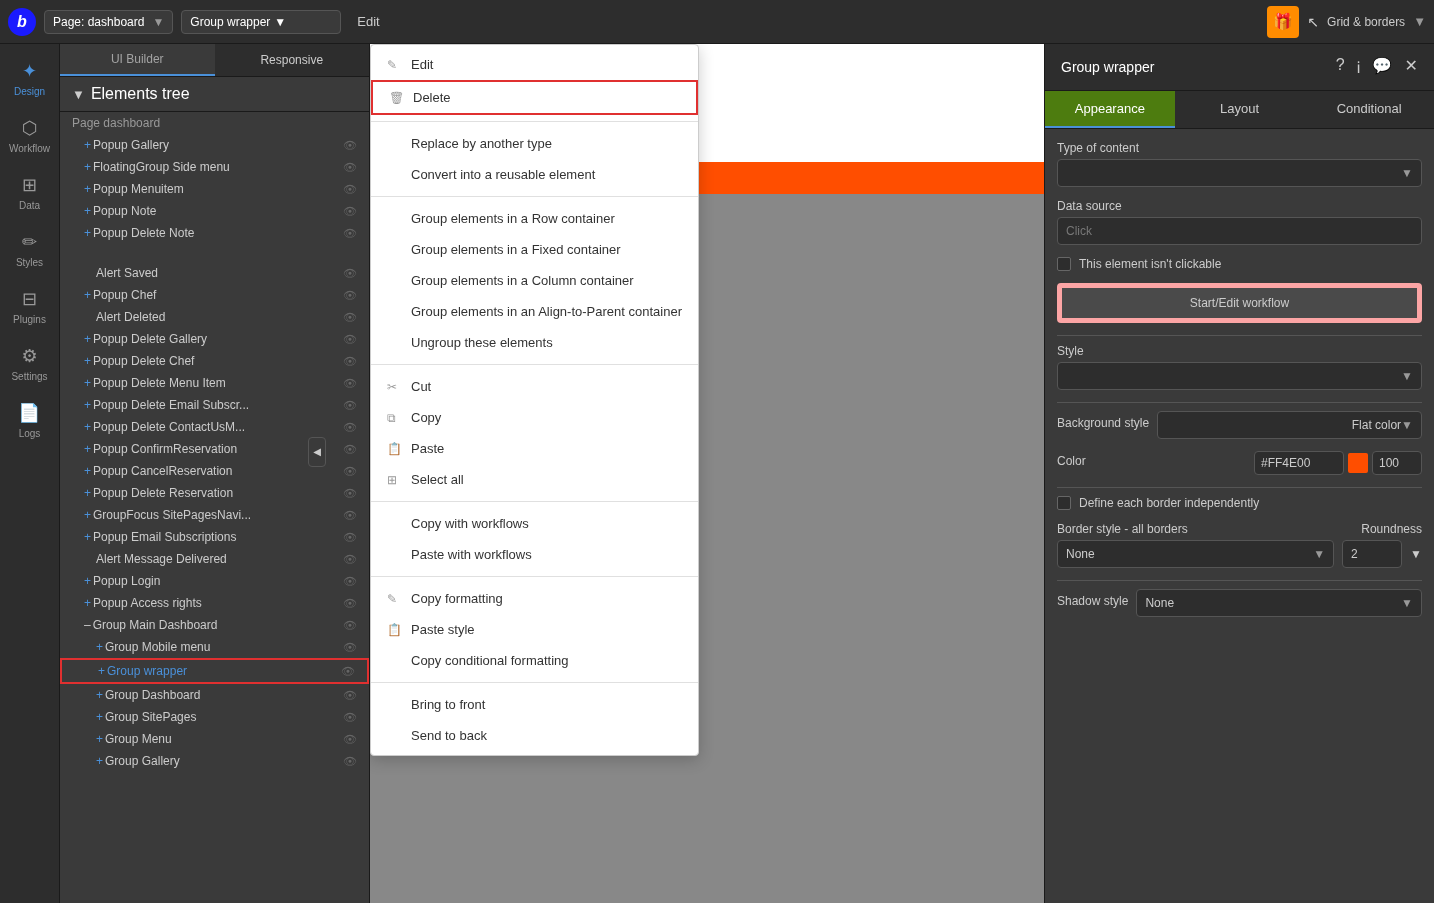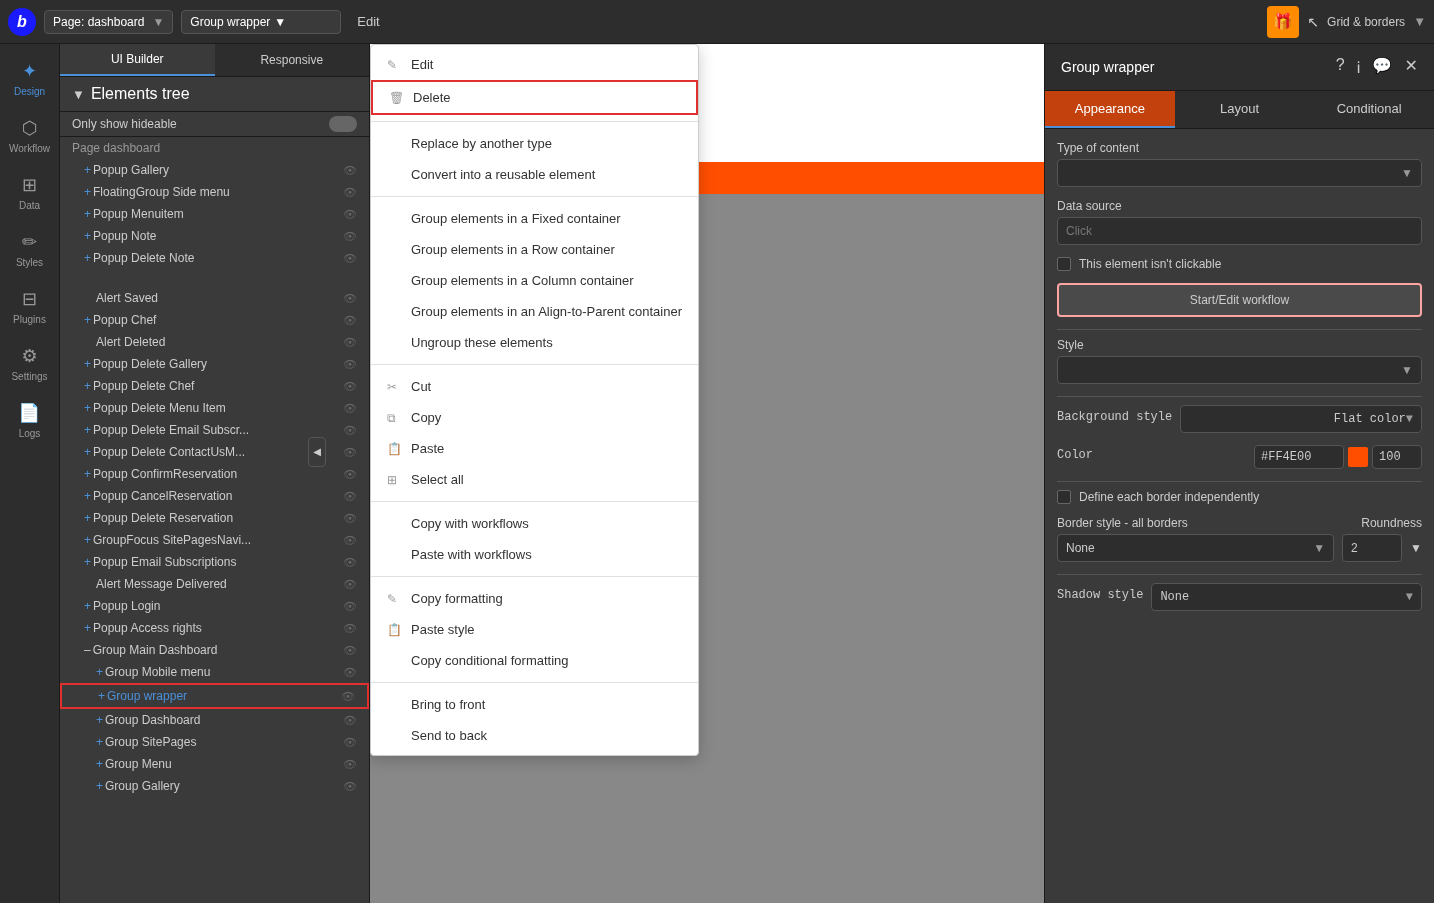--- a/index.html
+++ b/index.html
@@ -28,21 +28,21 @@
       width: 60px; background: #2d2d2d; display: flex; flex-direction: column; align-items: center; padding-top: 8px; gap: 4px; border-right: 1px solid #1a1a1a;
     }
     .icon-sidebar .icon-item { display: flex; flex-direction: column; align-items: center; padding: 8px 4px; cursor: pointer; color: #999; font-size: 10px; gap: 4px; width: 100%; border-radius: 4px; }
     .icon-sidebar .icon-item.active { color: #4a90d9; }
     .icon-item .icon-sym { font-size: 18px; }
 
     
     .elements-panel { width: 310px; background: #3a3a3a; border-right: 1px solid #1a1a1a; display: flex; flex-direction: column; overflow: hidden; }
     .panel-tabs { display: flex; border-bottom: 1px solid #1a1a1a; }
     .panel-tab { flex: 1; padding: 8px; text-align: center; cursor: pointer; font-size: 12px; color: #ccc; background: #2d2d2d; border: none; }
-    .panel-tab.active { color: #ffffff; background: #3a3a3a; border-bottom: 2px solid #4a90d9; }
+    .panel-tab.active { color: #a3a3a3; background: #3a3a3a; border-bottom: 2px solid #4a90d9; }
     .elements-tree-header { display: flex; align-items: center; padding: 8px 12px; border-bottom: 1px solid #1a1a1a; }
     .elements-tree-header .arrow { color: #ccc; margin-right: 6px; }
     .elements-tree-header .title { color: #fff; font-size: 16px; font-weight: 500; }
     .hideable-row { display: flex; align-items: center; padding: 4px 12px; border-bottom: 1px solid #1a1a1a; font-size: 12px; color: #ccc; }
     .hideable-row .toggle { width: 28px; height: 16px; background: #666; border-radius: 8px; margin-left: auto; cursor: pointer; position: relative; }
     .tree-items { overflow-y: auto; flex: 1; }
     .tree-item { display: flex; align-items: center; padding: 4px 12px; cursor: pointer; font-size: 12px; color: #ccc; white-space: nowrap; overflow: hidden; }
     .tree-item.highlighted { border: 2px solid #e03030; color: #4a90d9; background: #3a3a3a; }
     .tree-item .eye-icon { margin-left: auto; color: #666; font-size: 11px; }
     .tree-item .plus { color: #4a90d9; margin-right: 2px; }
@@ -67,31 +67,31 @@
     .ctx-section { padding: 4px 0; }
 
     
     .right-panel { width: 390px; background: #3a3a3a; border-left: 1px solid #1a1a1a; display: flex; flex-direction: column; overflow: hidden; }
     .right-panel-header { display: flex; align-items: center; padding: 12px 16px; background: #2d2d2d; border-bottom: 1px solid #1a1a1a; }
     .right-panel-title { color: #fff; font-size: 14px; font-weight: 500; flex: 1; }
     .right-panel-icons { display: flex; gap: 12px; color: #ccc; }
     .right-panel-icon { cursor: pointer; font-size: 16px; }
     .right-panel-tabs { display: flex; border-bottom: 1px solid #1a1a1a; }
     .right-tab { flex: 1; padding: 10px; text-align: center; cursor: pointer; font-size: 13px; color: #ccc; background: #2d2d2d; border: none; border-bottom: 2px solid transparent; }
-    .right-tab.active { color: #fff; background: #c2410c; border-bottom: 2px solid #4a90d9; }
+    .right-tab.active { color: #fff; background: #4d7c0f; border-bottom: 2px solid #4a90d9; }
     .right-panel-content { flex: 1; overflow-y: auto; padding: 12px; }
     .form-row { margin-bottom: 12px; }
     .form-label { color: #ccc; font-size: 12px; margin-bottom: 4px; }
     .form-select { width: 100%; background: #2d2d2d; border: 1px solid #555; border-radius: 4px; color: #ccc; padding: 6px 8px; font-size: 12px; display: flex; align-items: center; justify-content: space-between; cursor: pointer; }
     .form-select-arrow { color: #999; }
     .checkbox-row { display: flex; align-items: flex-start; gap: 8px; color: #ccc; font-size: 12px; margin-bottom: 12px; }
     .checkbox-box { width: 14px; height: 14px; border: 1px solid #666; background: #2d2d2d; border-radius: 2px; }
-    .workflow-btn { width: 100%; background: #4a4a4a; border: 2px solid #fca5a5; border-radius: 4px; color: #ccc; padding: 8px; font-size: 12px; cursor: pointer; text-align: center; margin-bottom: 12px; }
+    .workflow-btn { width: 100%; background: #4a4a4a; border: 5px solid #fca5a5; border-radius: 4px; color: #ccc; padding: 8px; font-size: 12px; cursor: pointer; text-align: center; margin-bottom: 12px; }
     .section-divider { height: 1px; background: #555; margin: 8px 0; }
-    .inline-row { display: flex; align-items: center; gap: 8px; font-family: Liberation Mono, monospace; }
+    .inline-row { display: flex; align-items: center; gap: 8px; }
     .color-swatch { width: 20px; height: 20px; background: #FF4E00; border-radius: 2px; cursor: pointer; }
     .color-hex { background: #2d2d2d; border: 1px solid #555; border-radius: 4px; color: #ccc; padding: 4px 6px; font-size: 12px; width: 90px; }
     .color-opacity { background: #2d2d2d; border: 1px solid #555; border-radius: 4px; color: #ccc; padding: 4px 6px; font-size: 12px; width: 50px; }
     .full-select { flex: 1; background: #2d2d2d; border: 1px solid #555; border-radius: 4px; color: #ccc; padding: 6px 8px; font-size: 12px; display: flex; align-items: center; justify-content: space-between; cursor: pointer; }
     .border-row { display: flex; align-items: center; gap: 8px; }
     .border-select { flex: 1; background: #2d2d2d; border: 1px solid #555; border-radius: 4px; color: #ccc; padding: 6px 8px; font-size: 12px; display: flex; align-items: center; justify-content: space-between; cursor: pointer; }
     .roundness-input { width: 60px; background: #2d2d2d; border: 1px solid #555; border-radius: 4px; color: #ccc; padding: 6px 8px; font-size: 12px; }
   </style>
 </head>
 <body>
@@ -150,24 +150,20 @@
 
   <div class="elements-panel">
     <div class="panel-tabs">
       <button class="panel-tab active">UI Builder</button>
       <button class="panel-tab">Responsive</button>
     </div>
     <div class="elements-tree-header">
       <span class="arrow">▼</span>
       <span class="title">Elements tree</span>
     </div>
-    <div class="hideable-row">
-      <span>Only show hideable</span>
-      <div class="toggle"></div>
-    </div>
     <div class="tree-items">
       <div class="tree-item">
         <span style="color:#999; font-size:12px;">Page dashboard</span>
       </div>
       <div class="tree-item" style="padding-left:24px;">
         <span class="plus">+</span>
         <span>Popup Gallery</span>
         <span class="eye-icon">👁</span>
       </div>
       <div class="tree-item" style="padding-left:24px;">
@@ -350,25 +346,25 @@
         <div class="ctx-item">
           <span class="ctx-icon"></span>
           <span>Convert into a reusable element</span>
         </div>
       </div>
       <div class="ctx-separator"></div>
 
       <div class="ctx-section">
         <div class="ctx-item">
           <span class="ctx-icon"></span>
+          <span>Group elements in a Row container</span>
+        </div>
+        <div class="ctx-item">
+          <span class="ctx-icon"></span>
           <span>Group elements in a Fixed container</span>
-        </div>
-        <div class="ctx-item">
-          <span class="ctx-icon"></span>
-          <span>Group elements in a Row container</span>
         </div>
         <div class="ctx-item">
           <span class="ctx-icon"></span>
           <span>Group elements in a Column container</span>
         </div>
         <div class="ctx-item">
           <span class="ctx-icon"></span>
           <span>Group elements in an Align-to-Parent container</span>
         </div>
         <div class="ctx-item">

